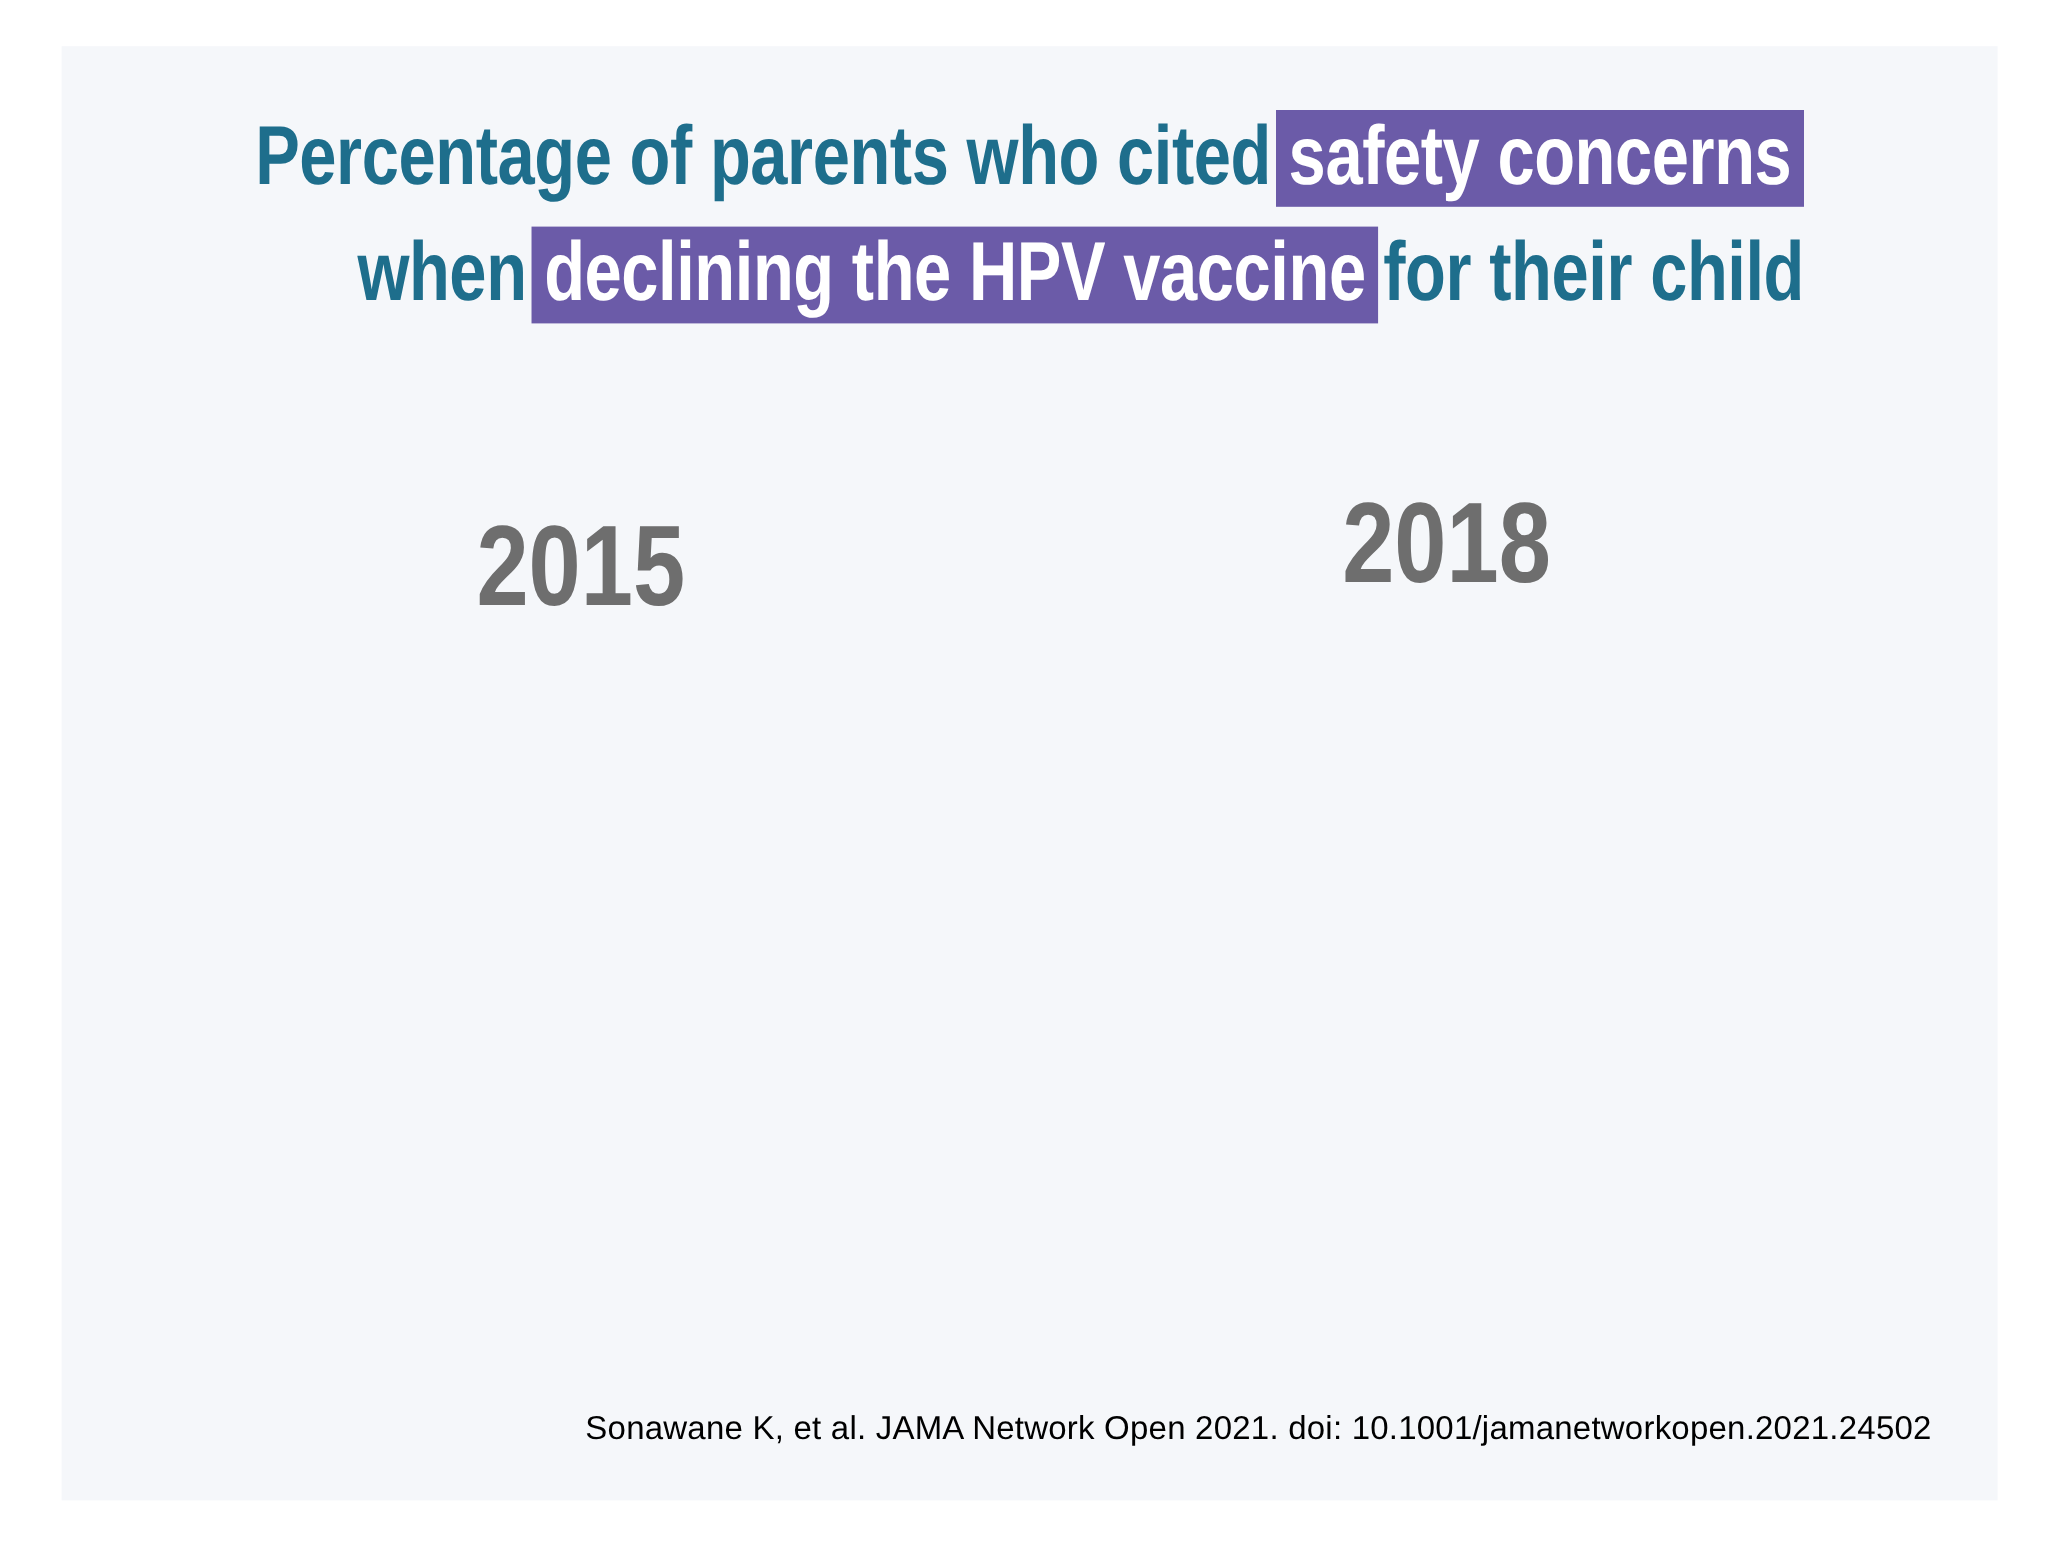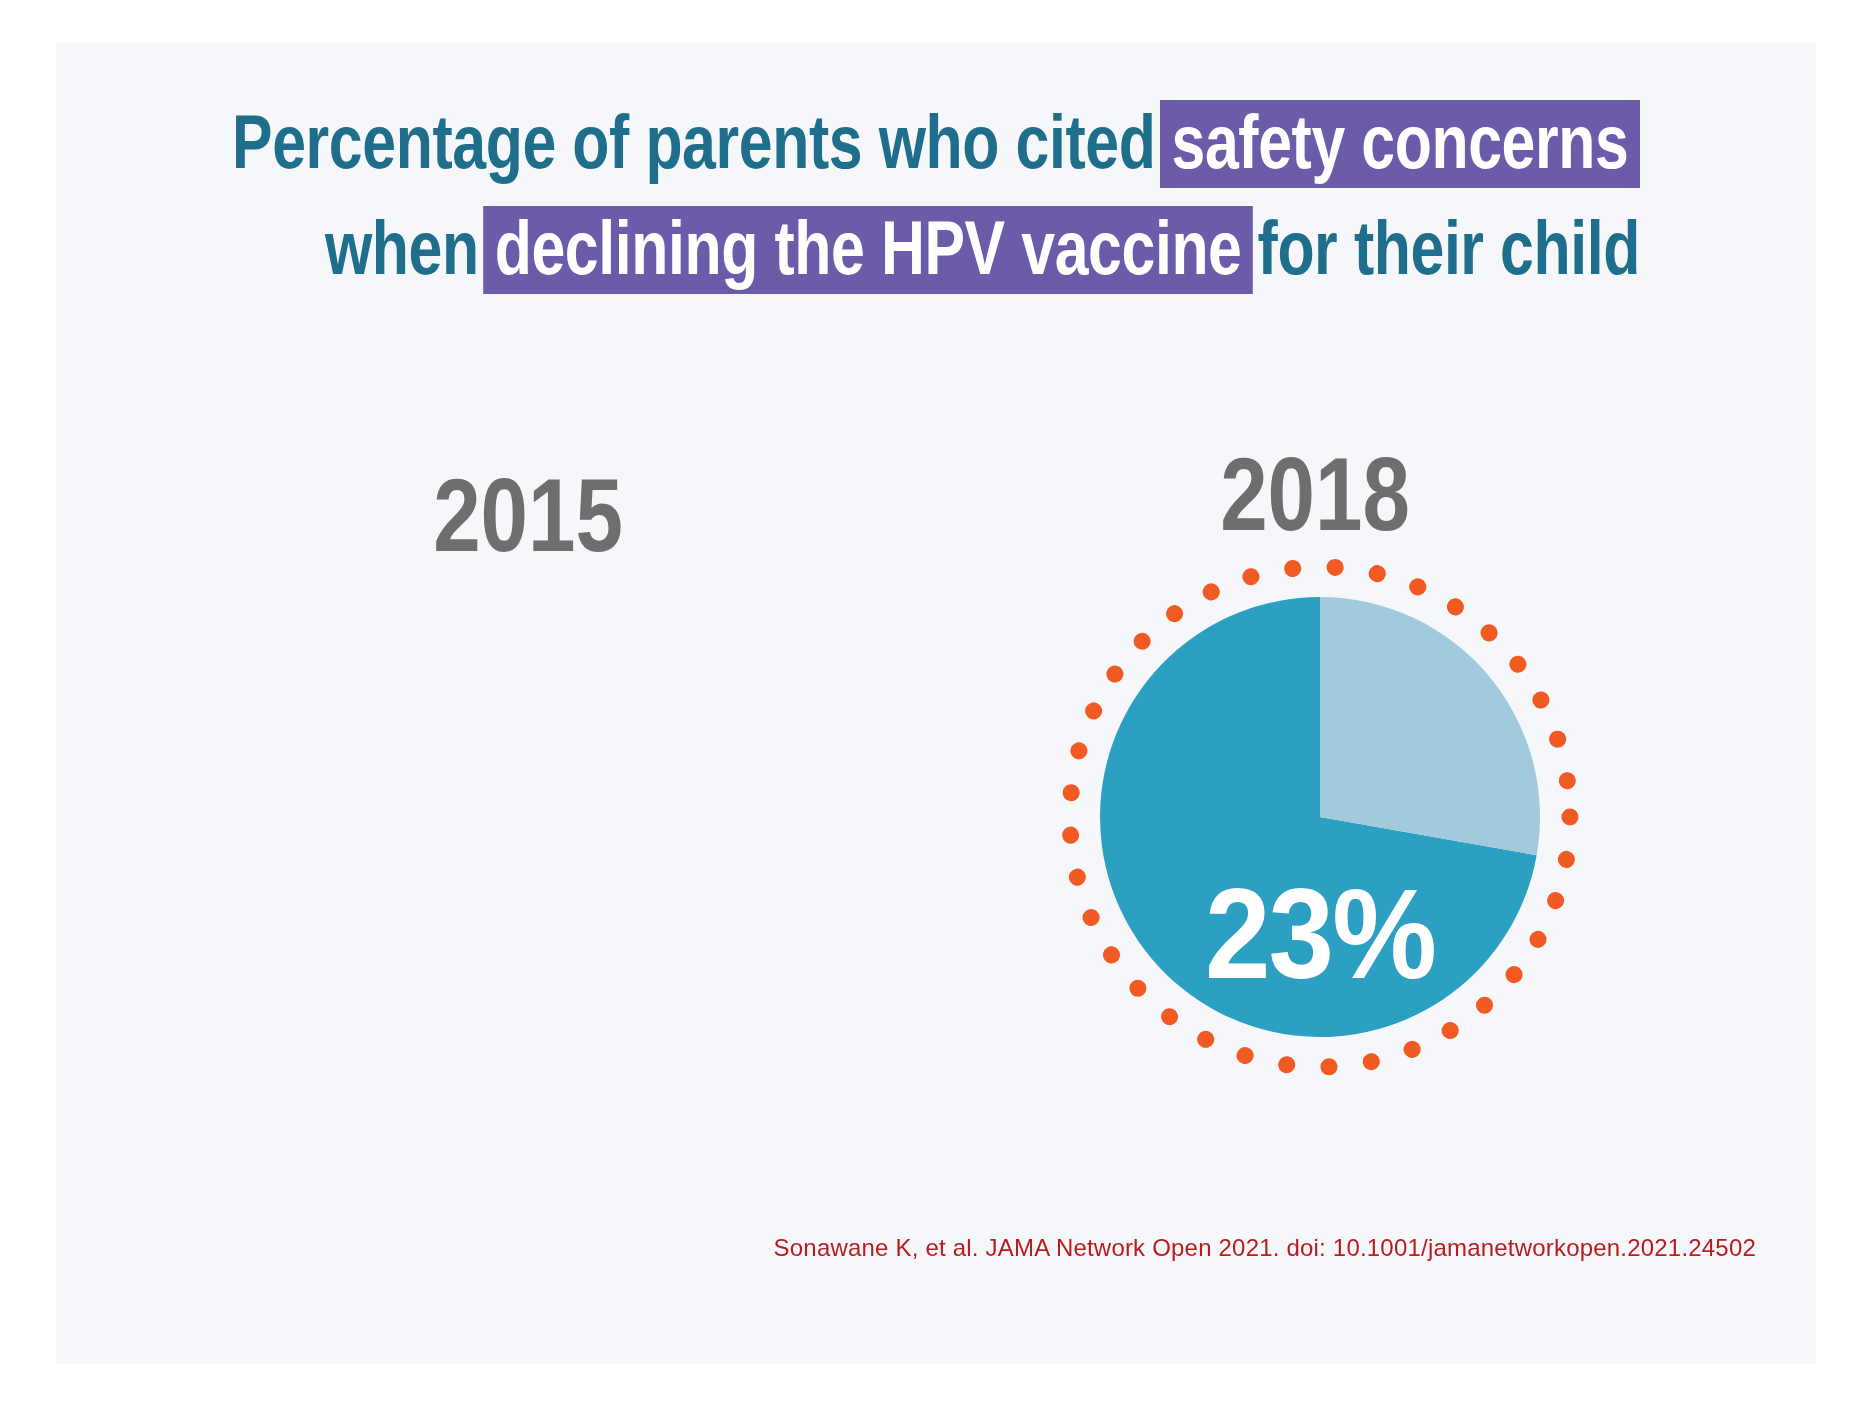--- a/index.html
+++ b/index.html
@@ -109,55 +109,44 @@
     color: #ffffff;
     letter-spacing: -2px;
     transform: scaleX(0.92);
     transform-origin: center top;
   }
 
   
   #citation {
     position: absolute;
     left: 0;
-    top: 1192px;
+    top: 1240px;
     width: 1700px;
     text-align: right;
     font-family: "Liberation Sans Narrow", "Liberation Sans", sans-serif;
-    font-size: 24px;
-    color: #b91c1c;
+    font-size: 30px;
+    color: #000000;
     letter-spacing: 0.2px;
   }
 </style>
 </head>
 <body>
 
 <div id="page">
   <div id="canvas">
 
     <div id="title-block">
       <div class="title-line"><span class="plain">Percentage of parents who cited</span><span class="hl">safety concerns</span></div>
       <div class="title-line"><span class="plain">when</span><span class="hl">declining the HPV vaccine</span><span class="plain">for their child</span></div>
     </div>
 
     <div class="panel" id="panel-2015">
       <div class="year-label">2015</div>
     </div>
 
     <div class="panel" id="panel-2018">
       <div class="year-label">2018</div>
-      <div class="pie-wrap">
-        <svg class="pie-svg" viewBox="0 0 530 530">
-          <g>
-            <circle cx="265" cy="265" r="250" fill="none" stroke="#f15a22" stroke-width="17" stroke-linecap="round" stroke-dasharray="0.1 42.5"></circle>
-          </g>
-          <path fill="#2ba0c2" d="M 265 265 L 481.66 303.20 A 220 220 0 1 1 265.00 45.00 Z"></path>
-
-          <path fill="#a2cadd" d="M 265 265 L 265.00 45.00 A 220 220 0 0 1 481.66 303.20 Z"></path>
-        </svg>
-        <div class="pct-label">23%</div>
-      </div>
     </div>
 
     <div id="citation">Sonawane K, et al. JAMA Network Open 2021. doi: 10.1001/jamanetworkopen.2021.24502</div>
 
   </div>
 </div>
 
 </body></html>

